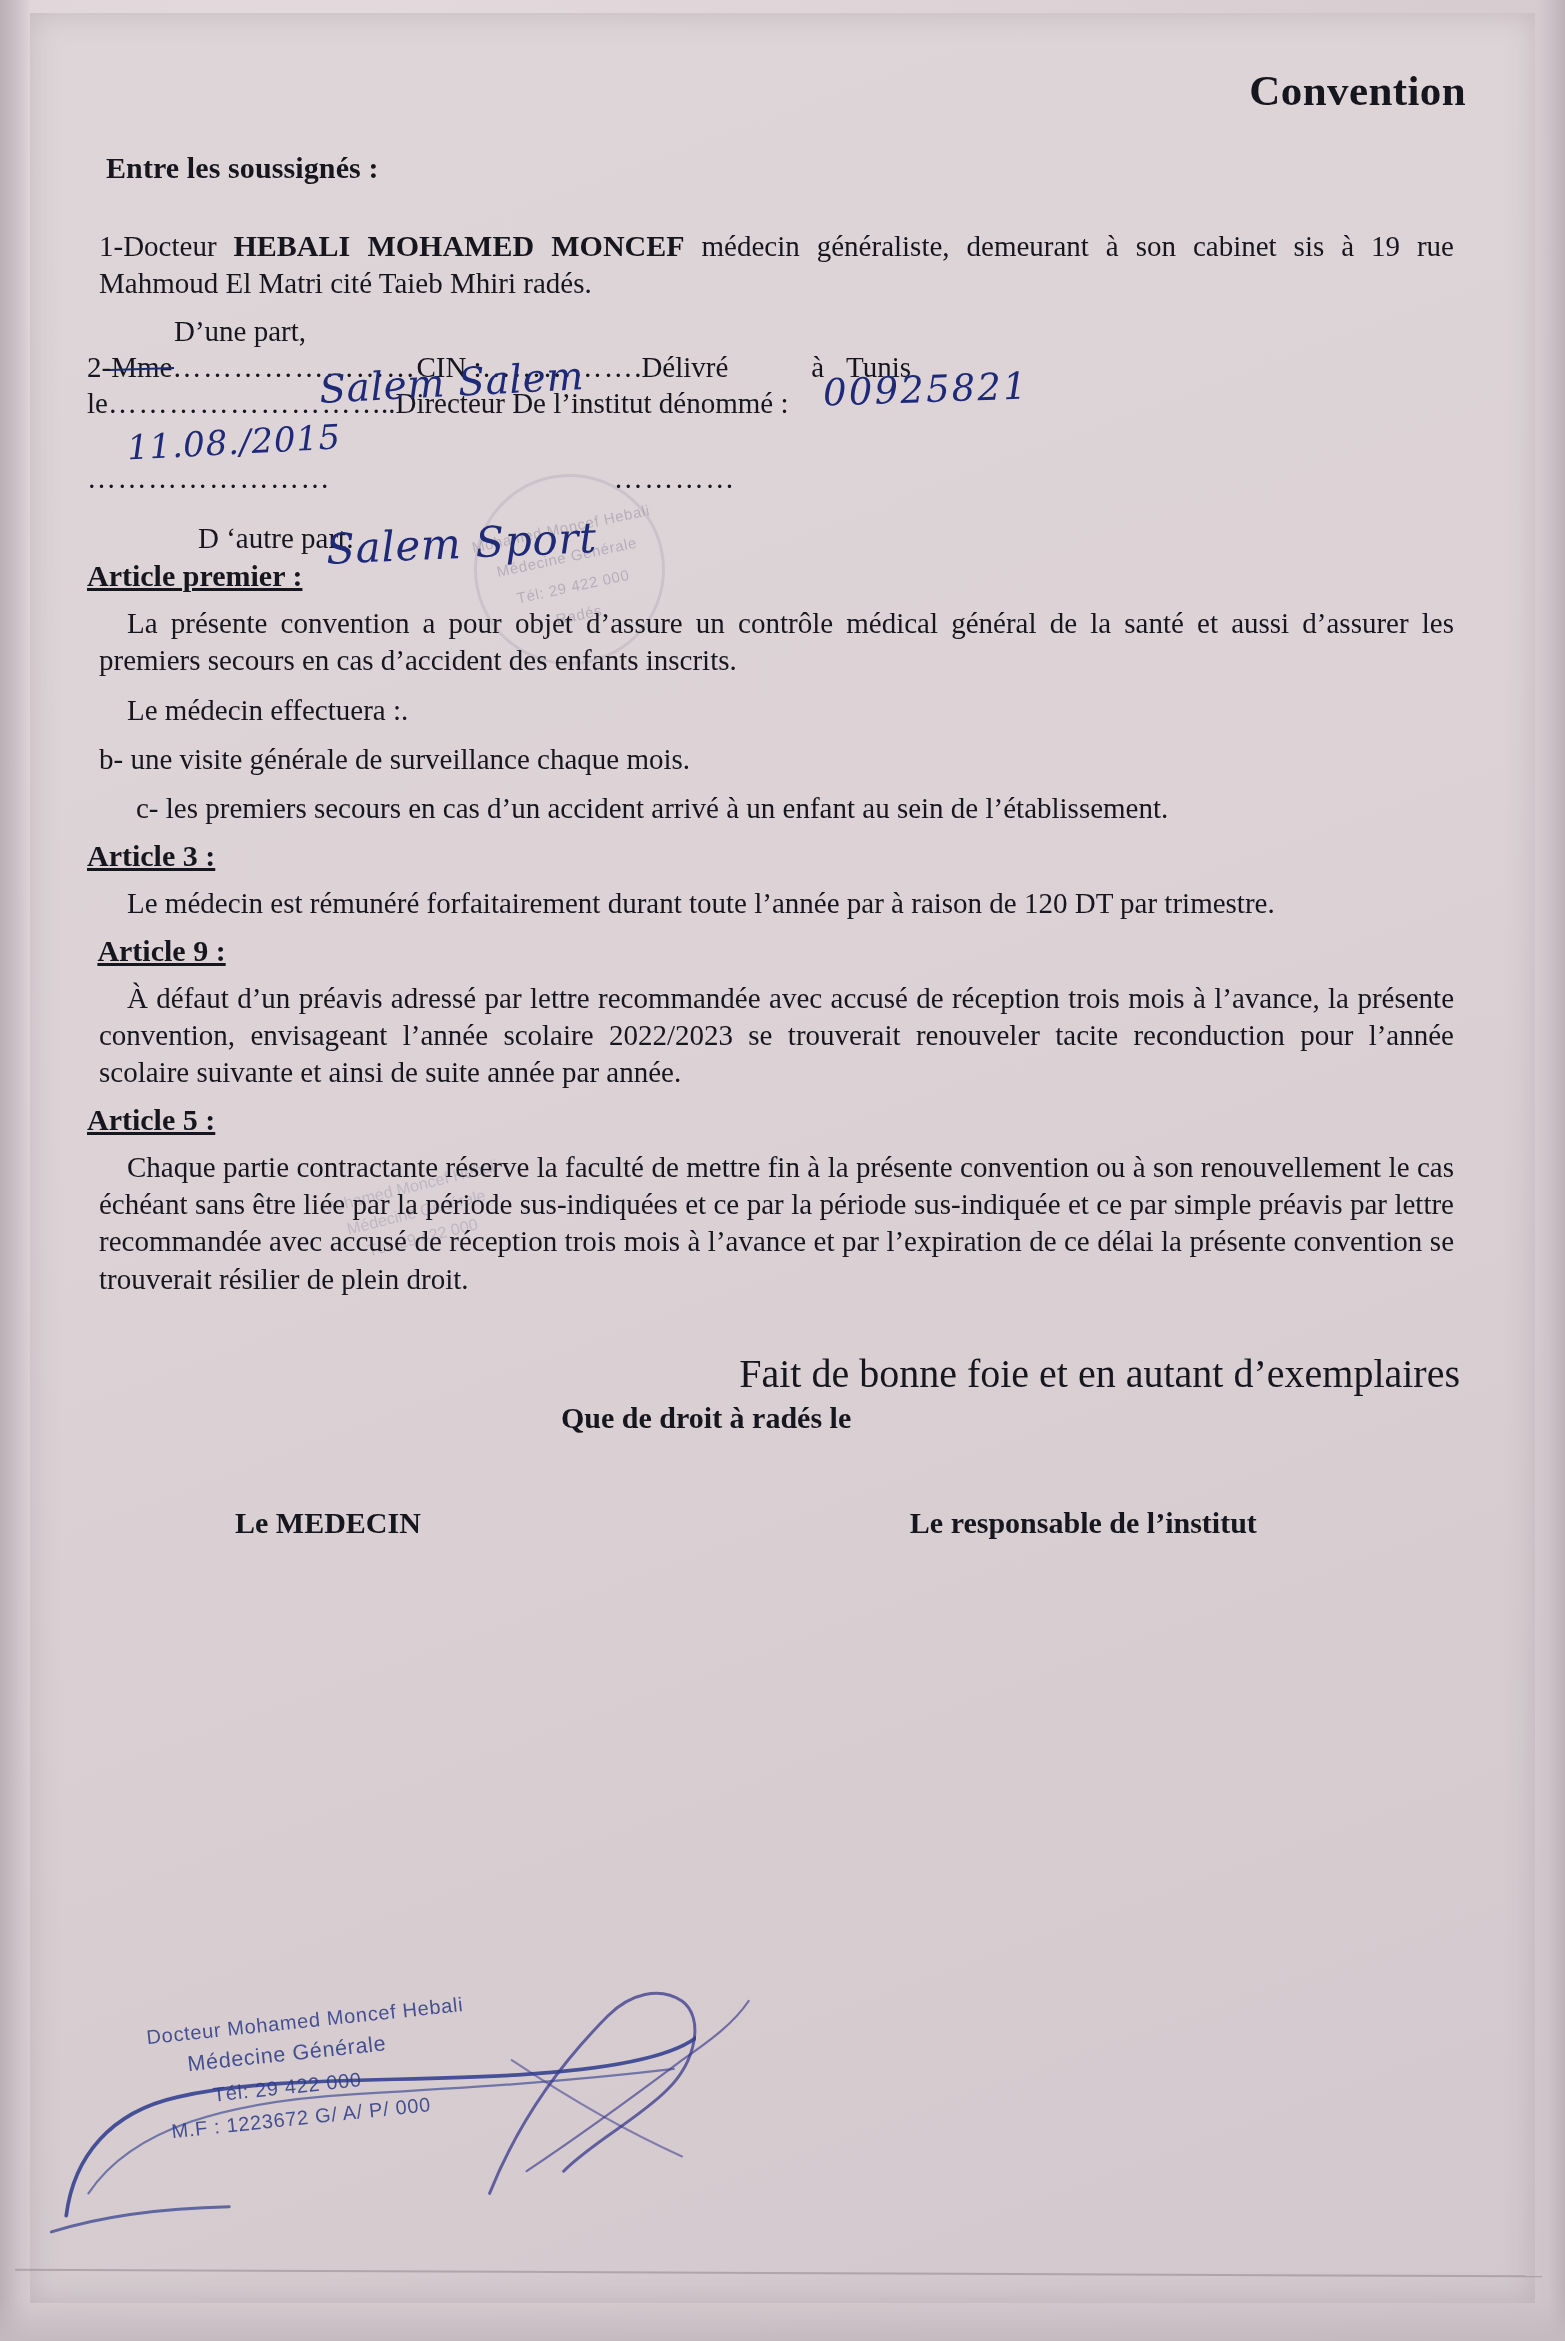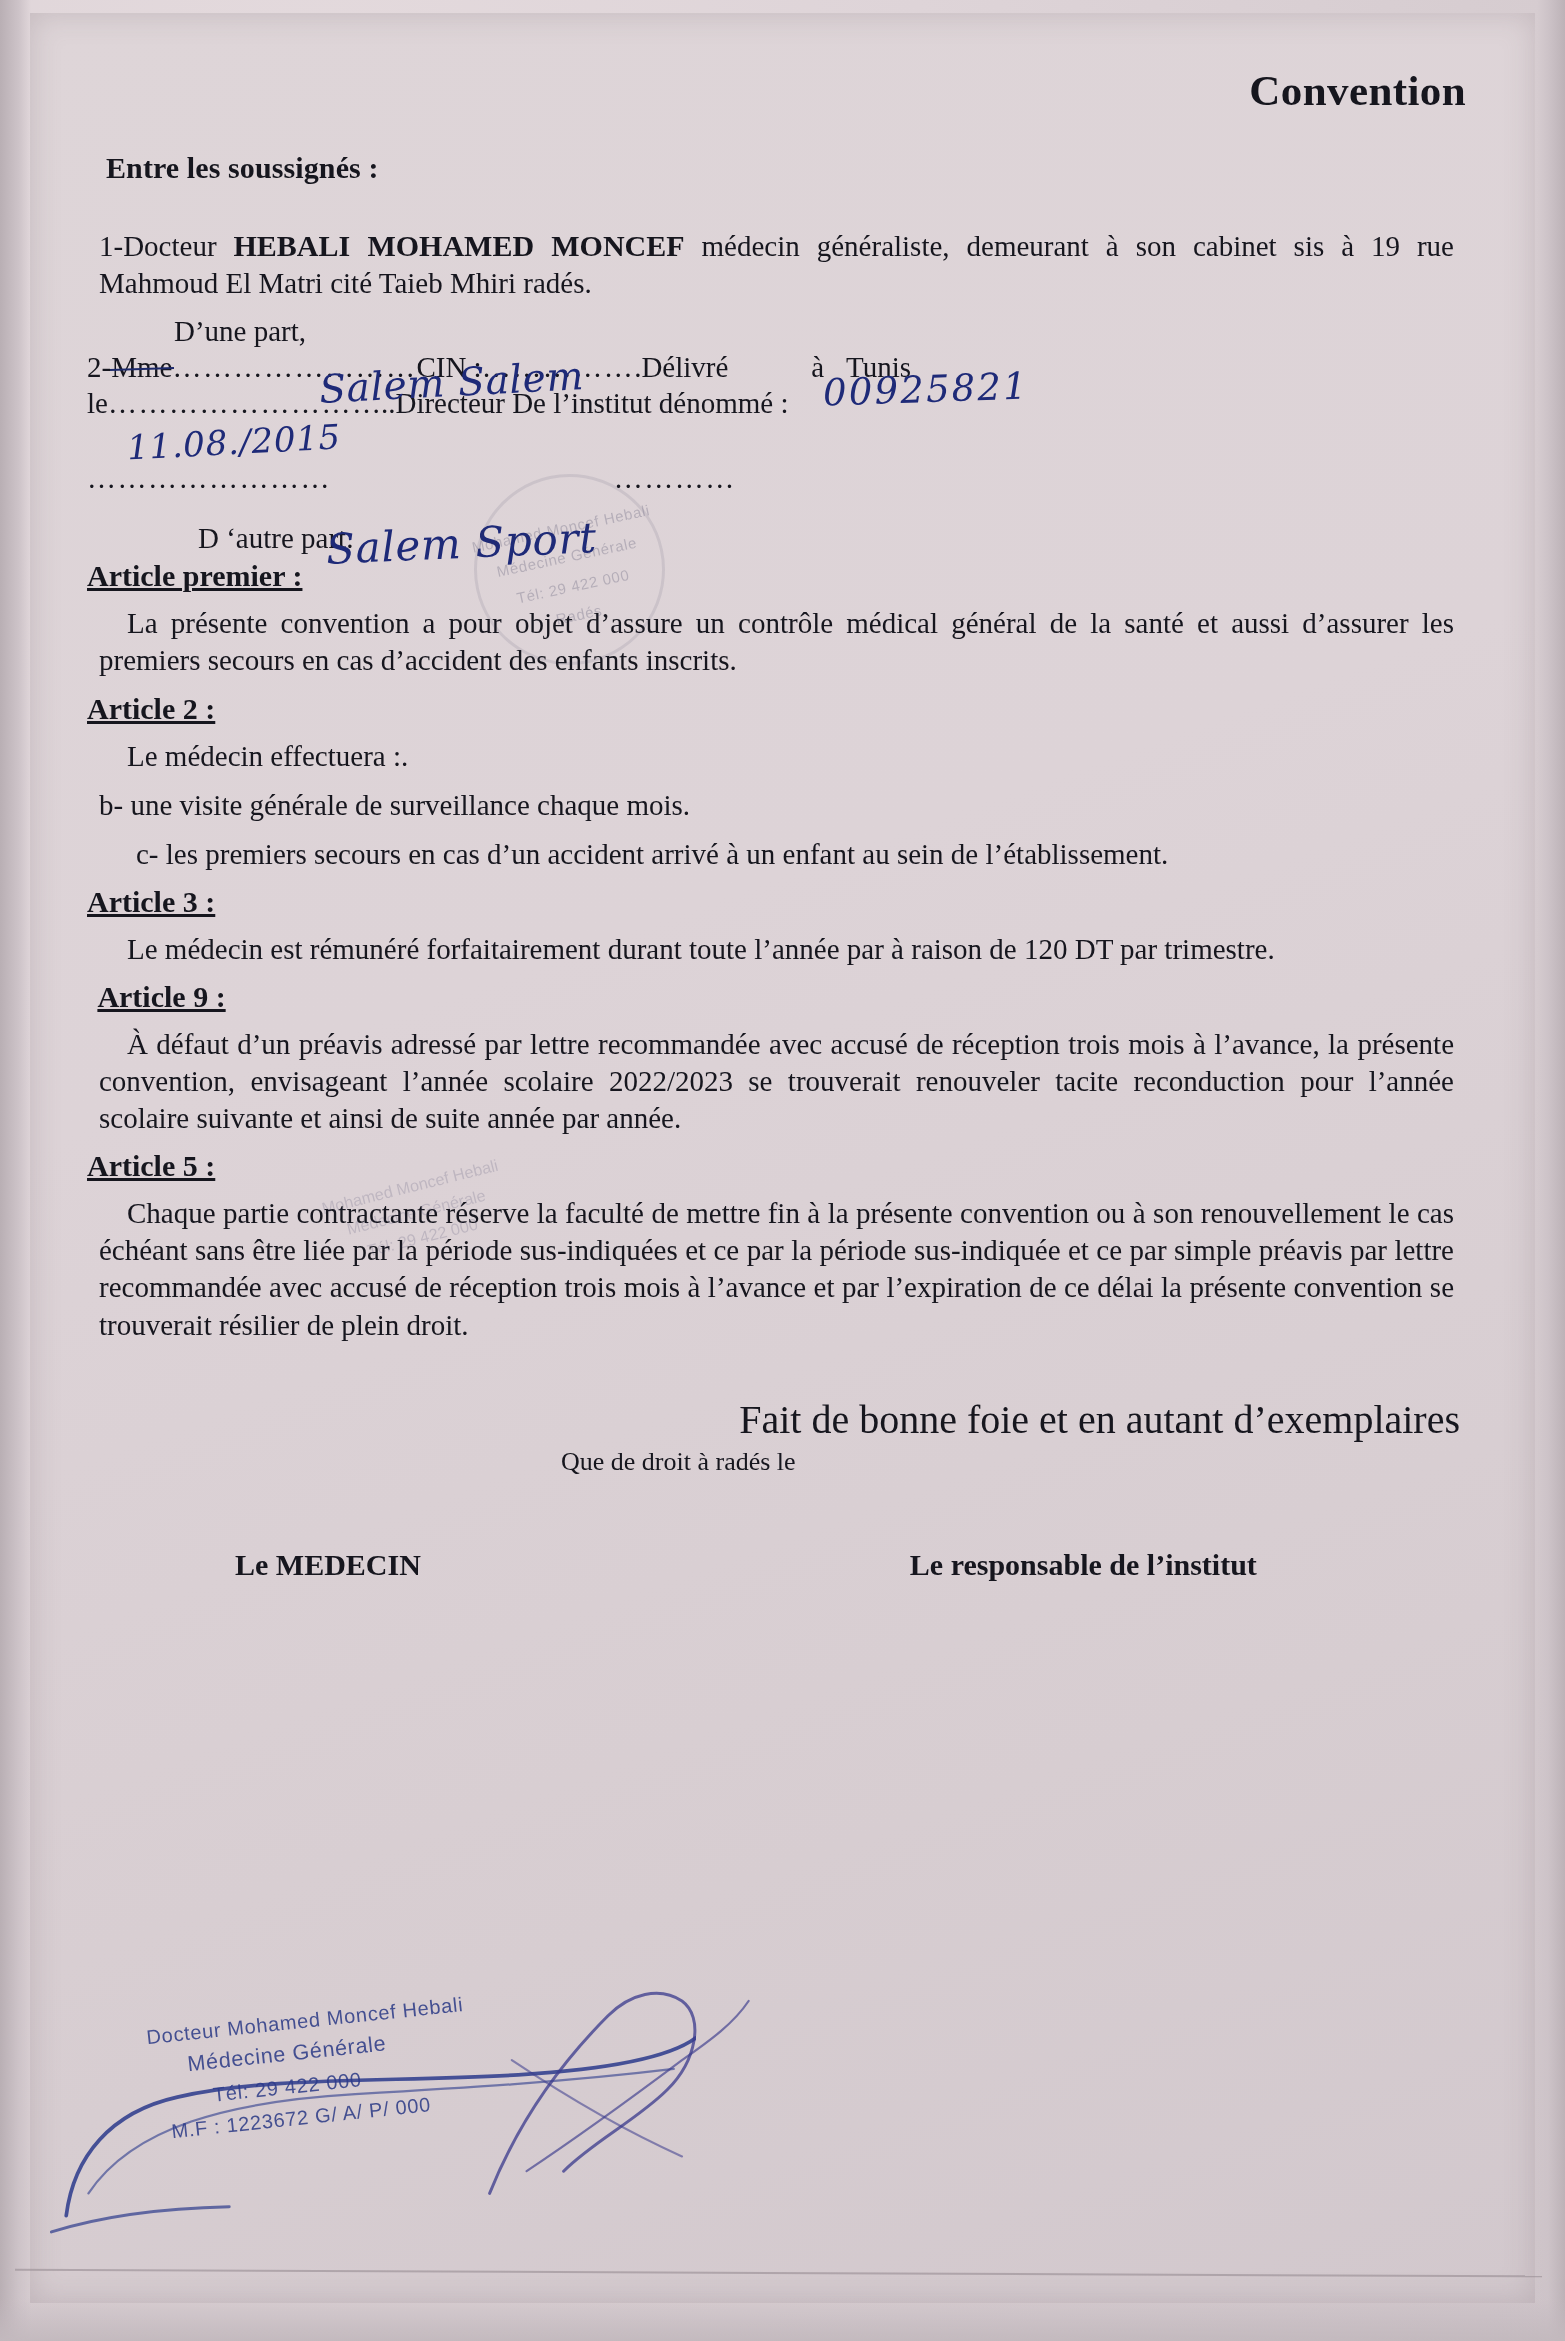--- a/index.html
+++ b/index.html
@@ -144,22 +144,23 @@
 
   .closing {
     margin-top: 52px;
   }
   .closing .line-1 {
     font-size: 40px;
     text-align: right;
     margin-right: 6px;
   }
   .closing .line-2 {
-    font-size: 26px;
+    font-size: 30px;
     margin: 4.4px 0 0 474px;
+    font-weight: bold;
   }
 
   .signature-row {
     display: flex;
     margin-top: 71px;
     font-size: 30px;
     font-weight: bold;
   }
   .sig-left { margin-left: 148px; }
   .sig-right { margin-left: 489px; text-align: right; }
@@ -300,21 +301,20 @@
 
     <div class="institute-line">
       <span class="dots">…………</span><span class="dots">…………</span>&nbsp;&nbsp;&nbsp;&nbsp;&nbsp;&nbsp;&nbsp;&nbsp;&nbsp;&nbsp;&nbsp;&nbsp;&nbsp;&nbsp;&nbsp;&nbsp;&nbsp;&nbsp;&nbsp;&nbsp;&nbsp;&nbsp;&nbsp;&nbsp;&nbsp;&nbsp;&nbsp;&nbsp;&nbsp;&nbsp;&nbsp;&nbsp;&nbsp;&nbsp;&nbsp;&nbsp;&nbsp;&nbsp;&nbsp;<span class="dots">…………</span>
     </div>
 
     <div class="dautre-part">D ‘autre part.</div>
 
     <span class="article-head">Article premier :</span>
     <p class="body-text p-indent">La présente convention a pour objet d’assure un contrôle médical général de la santé et aussi d’assurer les premiers secours en cas d’accident des enfants inscrits.</p>
 
-    <span class="article-head">Article 2 :</span>
     <p class="body-text p-indent">Le médecin effectuera :.</p>
     <p class="body-text sub-item">b- une visite  générale de surveillance chaque mois.</p>
     <p class="body-text sub-item" style="margin-left:0;text-indent:49px;">c- les premiers secours en cas d’un accident arrivé à un enfant au sein de l’établissement.</p>
 
     <span class="article-head">Article 3 :</span>
     <p class="body-text p-indent">Le médecin est rémunéré forfaitairement durant toute l’année  par à raison de 120 DT par trimestre.</p>
 
     <span class="article-head" style="margin-left:10.4px;">Article 9 :</span>
     <p class="body-text p-indent">À défaut d’un préavis adressé par lettre recommandée avec accusé de réception trois mois à l’avance, la présente convention, envisageant l’année scolaire 2022/2023 se trouverait renouveler tacite reconduction pour l’année scolaire suivante et ainsi de suite année par année.</p>
 

